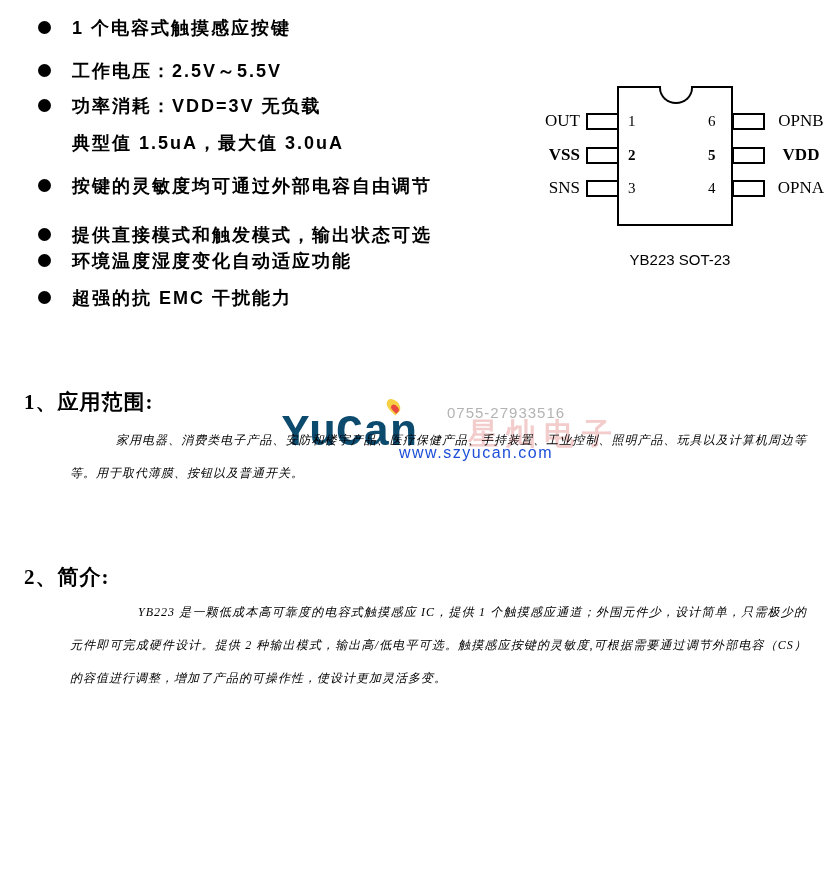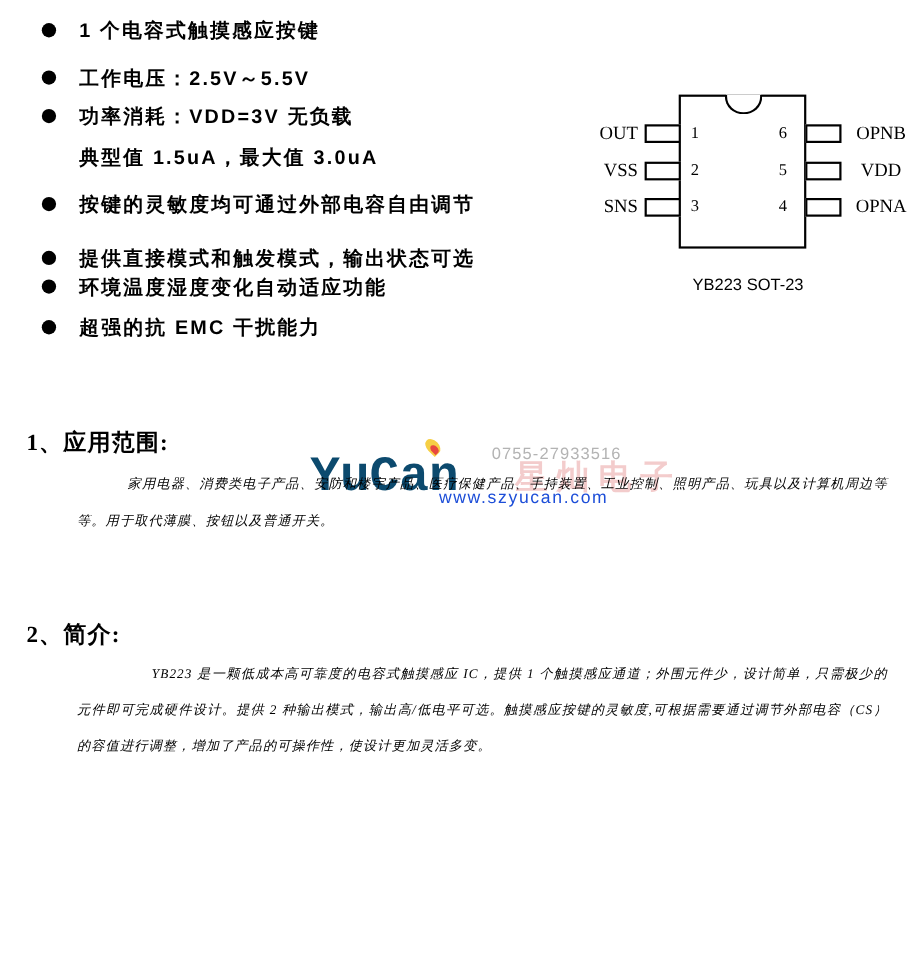--- a/index.html
+++ b/index.html
@@ -22,21 +22,21 @@
                border:2px solid #000; background:#fff; }
   .chip-notch { position:absolute; left:139px; top:6px; width:34px; height:18px;
                 background:#fff; border:2px solid #000; border-top:none;
                 border-radius:0 0 17px 17px / 0 0 16px 16px; }
   .pin-box { position:absolute; width:33px; height:17px; border:2px solid #000; background:#fff; }
   .pin-l { left:66px; }  .pin-r { left:212px; }
   .pin-row1 { top:33px; } .pin-row2 { top:67px; } .pin-row3 { top:100px; }
   .pin-label { position:absolute; font-size:17px; line-height:20px; }
   .lab-l { left:0; width:60px; text-align:right; }
   .lab-r { left:250px; width:62px; text-align:center; }
-  .lab-row1 { top:31px; } .lab-row2 { top:65px; } .lab-row3 { top:98px; }
+  .lab-row1 { top:31px; } .lab-row2 { top:65px;font-weight:bold; } .lab-row3 { top:98px; }
   .pin-num { position:absolute; font-size:15px; line-height:20px; }
   .num-l { left:108px; } .num-r { left:188px; }
   .chip-caption { position:absolute; left:60px; top:171px; width:200px; text-align:center;
                   font-family:"Liberation Sans","DejaVu Sans",sans-serif;
                   font-size:15px; color:#000000; }
 
   
   .sec-heading { position:absolute; left:24px; font-size:21px; font-weight:bold;
                  letter-spacing:1px; white-space:nowrap; z-index:2; }
   .h1 { top:388px; } .h2 { top:563px; }

